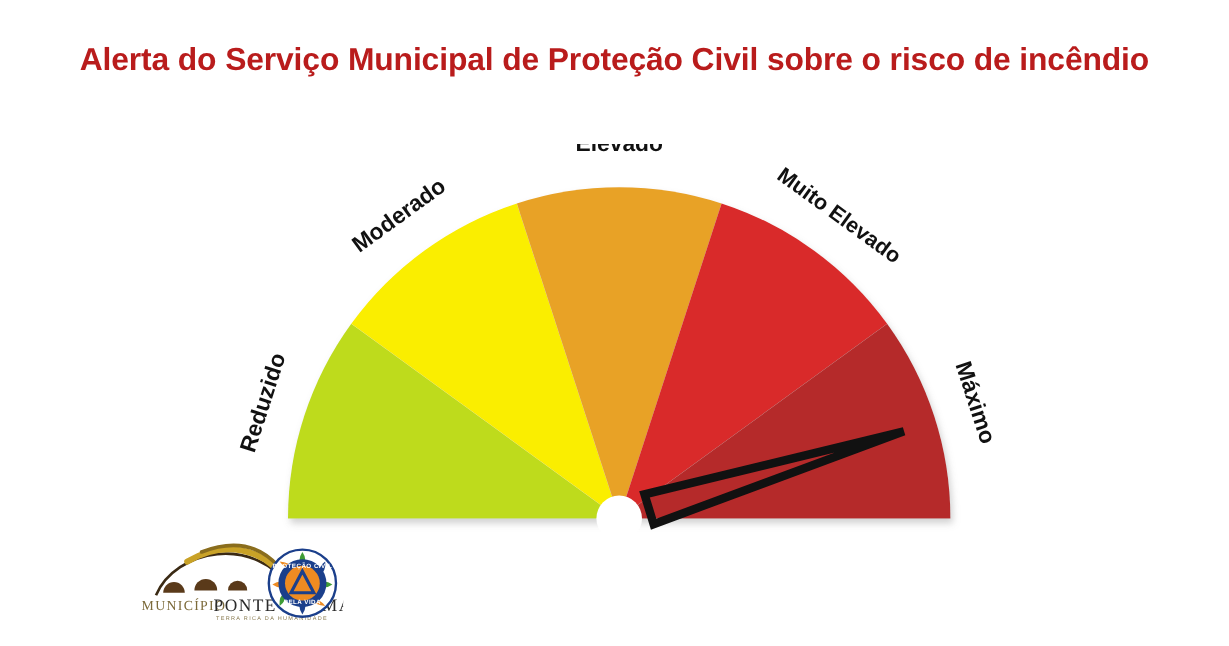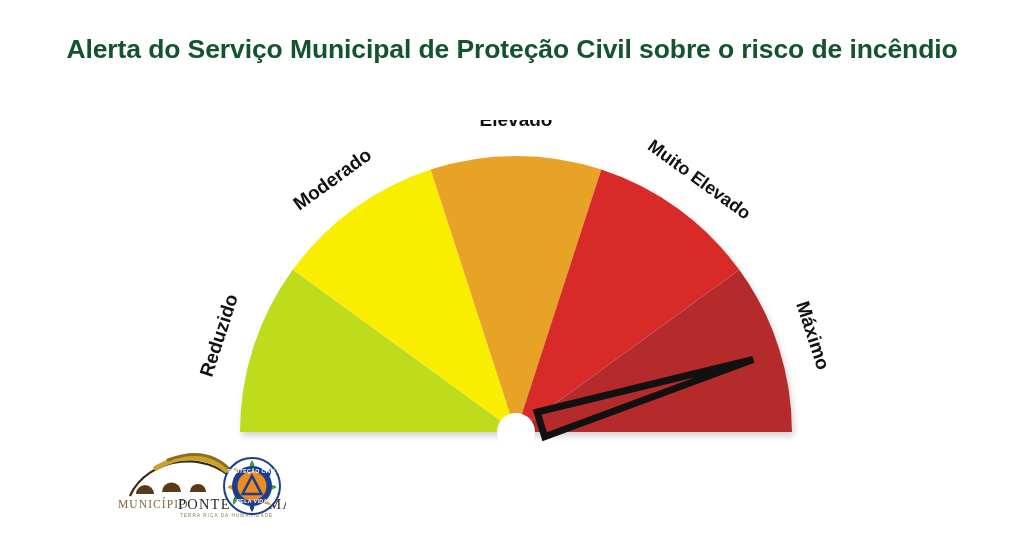--- a/index.html
+++ b/index.html
@@ -28,21 +28,21 @@
     top: 34px;
     left: 0;
     width: 1024px;
     text-align: center;
   }
   .title-text {
     display: inline-block;
     font-family: "Liberation Sans", sans-serif;
     font-size: 26.5px;
     font-weight: bold;
-    color: #14532d;
+    color: #b91c1c;
     letter-spacing: -0.1px;
     white-space: nowrap;
   }
 
   
   .gauge-wrap {
     position: absolute;
     left: 0;
     top: 120px;
     width: 1024px;

